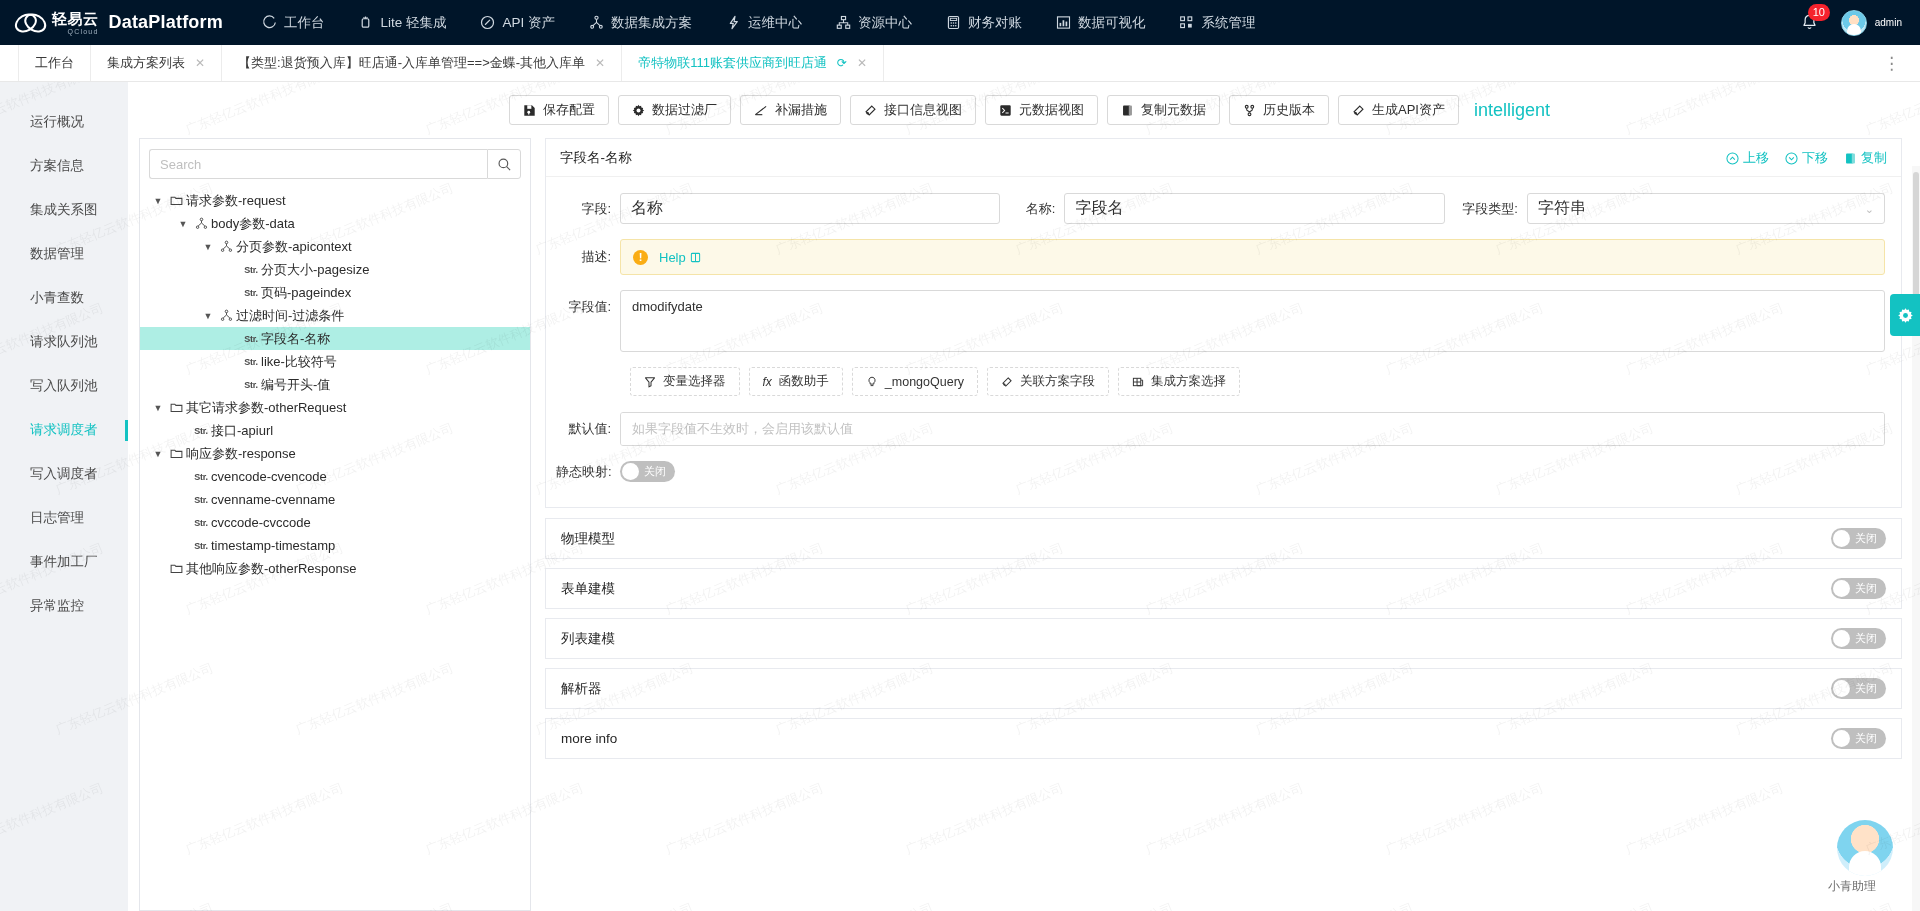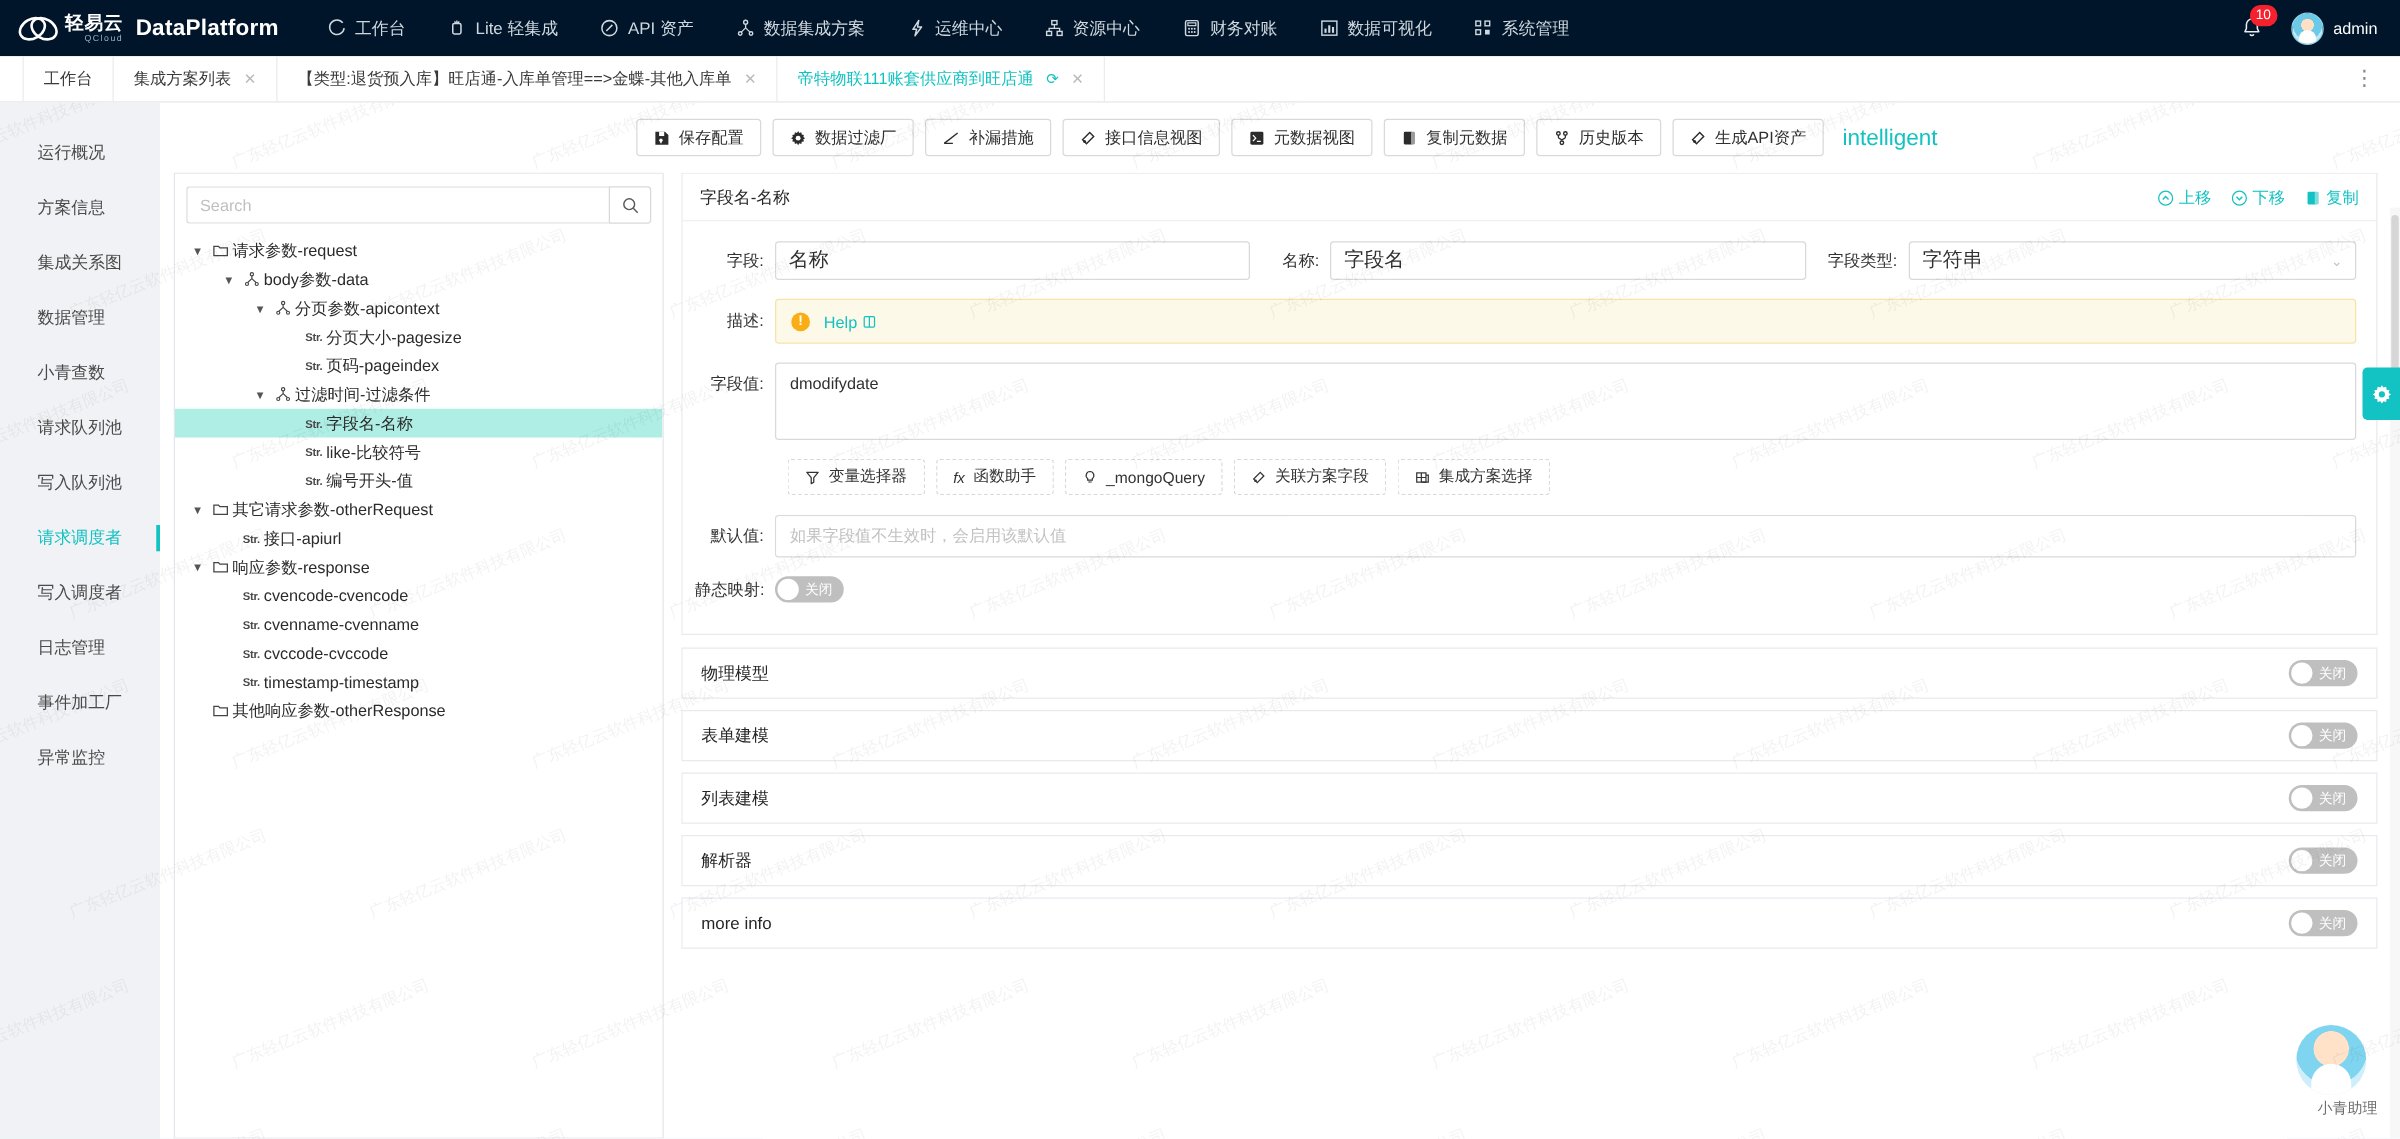--- a/index.html
+++ b/index.html
@@ -66,21 +66,21 @@
   .avatar {
     width: 26px; height: 26px; border-radius: 50%;
     background: radial-gradient(circle at 50% 38%, #ffe0c4 0 26%, #6cc9e8 27% 60%, #bfe7f5 61% 100%);
     border: 1px solid #8bd3e8;
     overflow:hidden; position: relative;
   }
   .avatar::after{
     content:""; position:absolute; left:50%; top:58%; width:14px;height:12px;
     transform:translateX(-50%); background:#ffffff; border-radius:7px 7px 0 0;
   }
-  .uname { color: #ffffff; font-size: 13px; }
+  .uname { color: #ffffff; font-size: 10px; }
 
   
   .tabbar {
     position: relative;
     height: 37px; background: #ffffff;
     display: flex; align-items: stretch;
     border-bottom: 1px solid #e8e8e8;
     z-index: 1000;
   }
   .tabitem {
@@ -261,21 +261,21 @@
     position: absolute; right: 0px; top: 212px;
     width: 30px; height: 42px; background: #13c2c2;
     border-radius: 4px 0 0 4px;
     display: flex; align-items: center; justify-content: center;
     cursor: pointer; z-index: 500;
   }
 
   
   .assistant {
     position: absolute; right: 18px; bottom: 16px;
-    width: 74px; text-align: right; z-index: 600;
+    width: 74px; text-align: left; z-index: 600;
   }
   .assistant .face {
     width: 56px; height: 56px; margin: 0 auto;
     border-radius: 50%;
     background: radial-gradient(circle at 50% 34%, #ffe2c8 0 30%, #7fd4ef 31% 62%, #cfeefb 63% 100%);
     position: relative; overflow: hidden;
   }
   .assistant .face::after{
     content:""; position:absolute; left:50%; top:56%; width:32px;height:26px;
     transform:translateX(-50%); background:#ffffff; border-radius:16px 16px 0 0;

